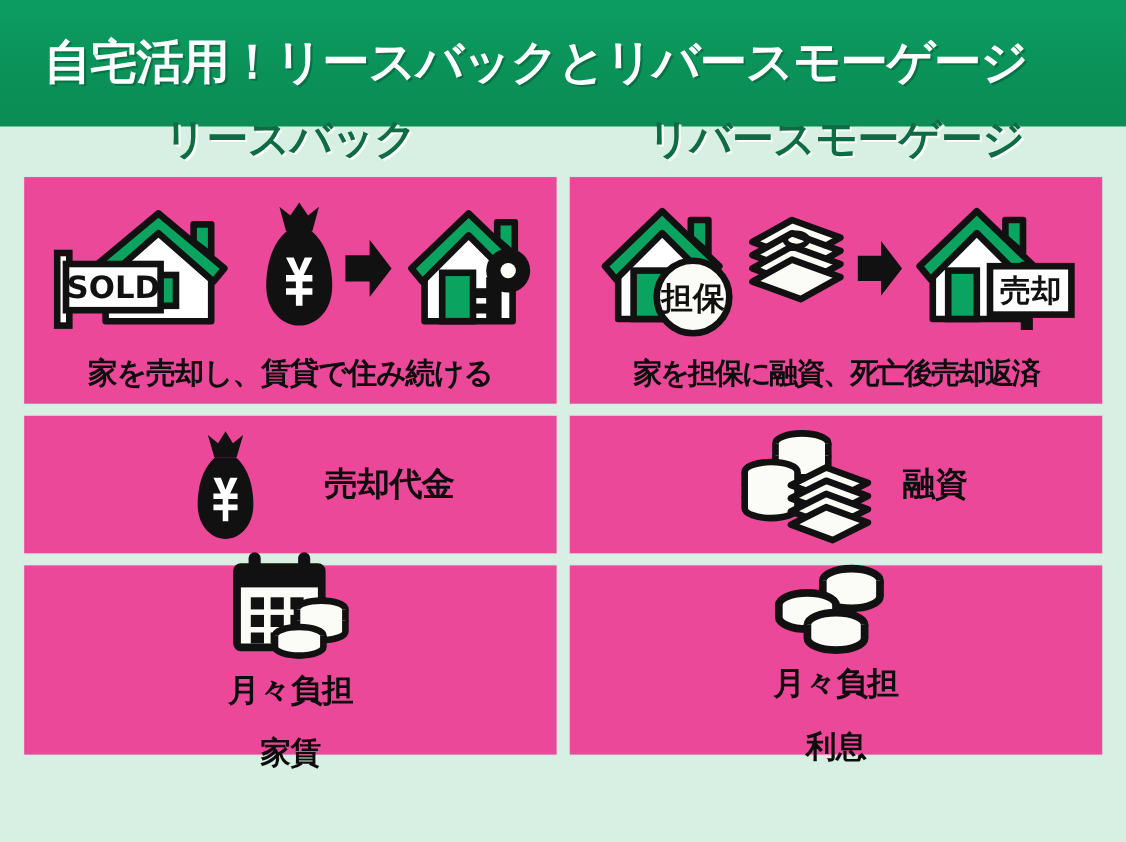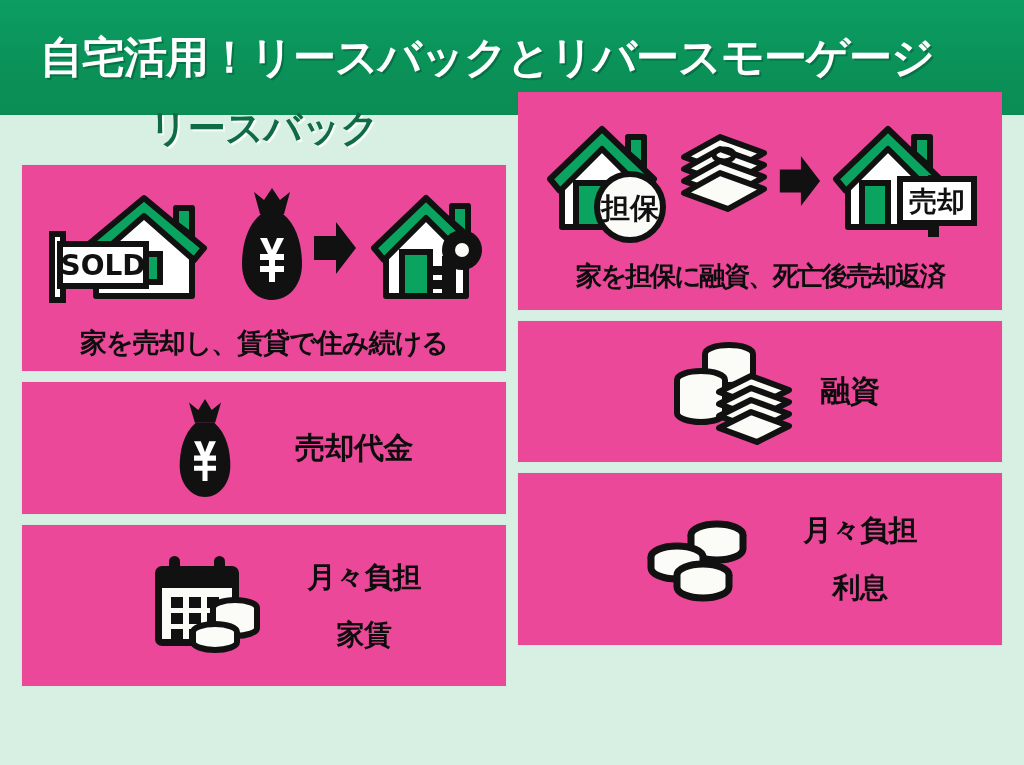--- a/index.html
+++ b/index.html
@@ -82,21 +82,21 @@
     margin-bottom: 11px;
     display: flex;
     flex-direction: column;
     align-items: center;
     justify-content: center;
   }
   .card:last-child { margin-bottom: 0; }
 
   .card-flow   { height: 218px; padding: 8px 6px 10px; }
   .card-amount { height: 141px; flex-direction: row; padding: 0 10px; text-align: right; }
-  .card-burden { height: 172px; flex-direction: row; padding: 0 24px; }
+  .card-burden { height: 172px; flex-direction: column; padding: 0 24px; }
 
   
   .flow {
     display: flex;
     align-items: center;
     justify-content: center;
     gap: 6px;
     height: 150px;
   }
   .flow svg { display: block; }
@@ -255,20 +255,21 @@
         </div>
         <div class="burden-text">
           <div class="burden-heading">月々負担</div>
           <div class="burden-value">家賃</div>
         </div>
       </div>
     </div>
 
     <div class="column">
 
+      <div class="column-title">リバースモーゲージ</div>
 
       <div class="card card-flow">
         <div class="flow">
 
           <svg width="130" height="140" viewBox="0 0 130 140">
             <path d="M20 64 L60 26 L100 64 L100 116 L20 116 Z" fill="#ffffff" stroke="#111" stroke-width="6" stroke-linejoin="round"></path>
             <path d="M8 68 L60 18 L112 68 L102 80 L60 38 L18 80 Z" fill="#0aa35f" stroke="#111" stroke-width="6" stroke-linejoin="round"></path>
             <path d="M86 26 L102 26 L102 56 L86 42 Z" fill="#0aa35f" stroke="#111" stroke-width="6" stroke-linejoin="round"></path>
             <rect x="34" y="72" width="28" height="44" fill="#0aa35f" stroke="#111" stroke-width="6"></rect>
             <circle cx="88" cy="96" r="33" fill="#fbfbf7" stroke="#111" stroke-width="6"></circle>

